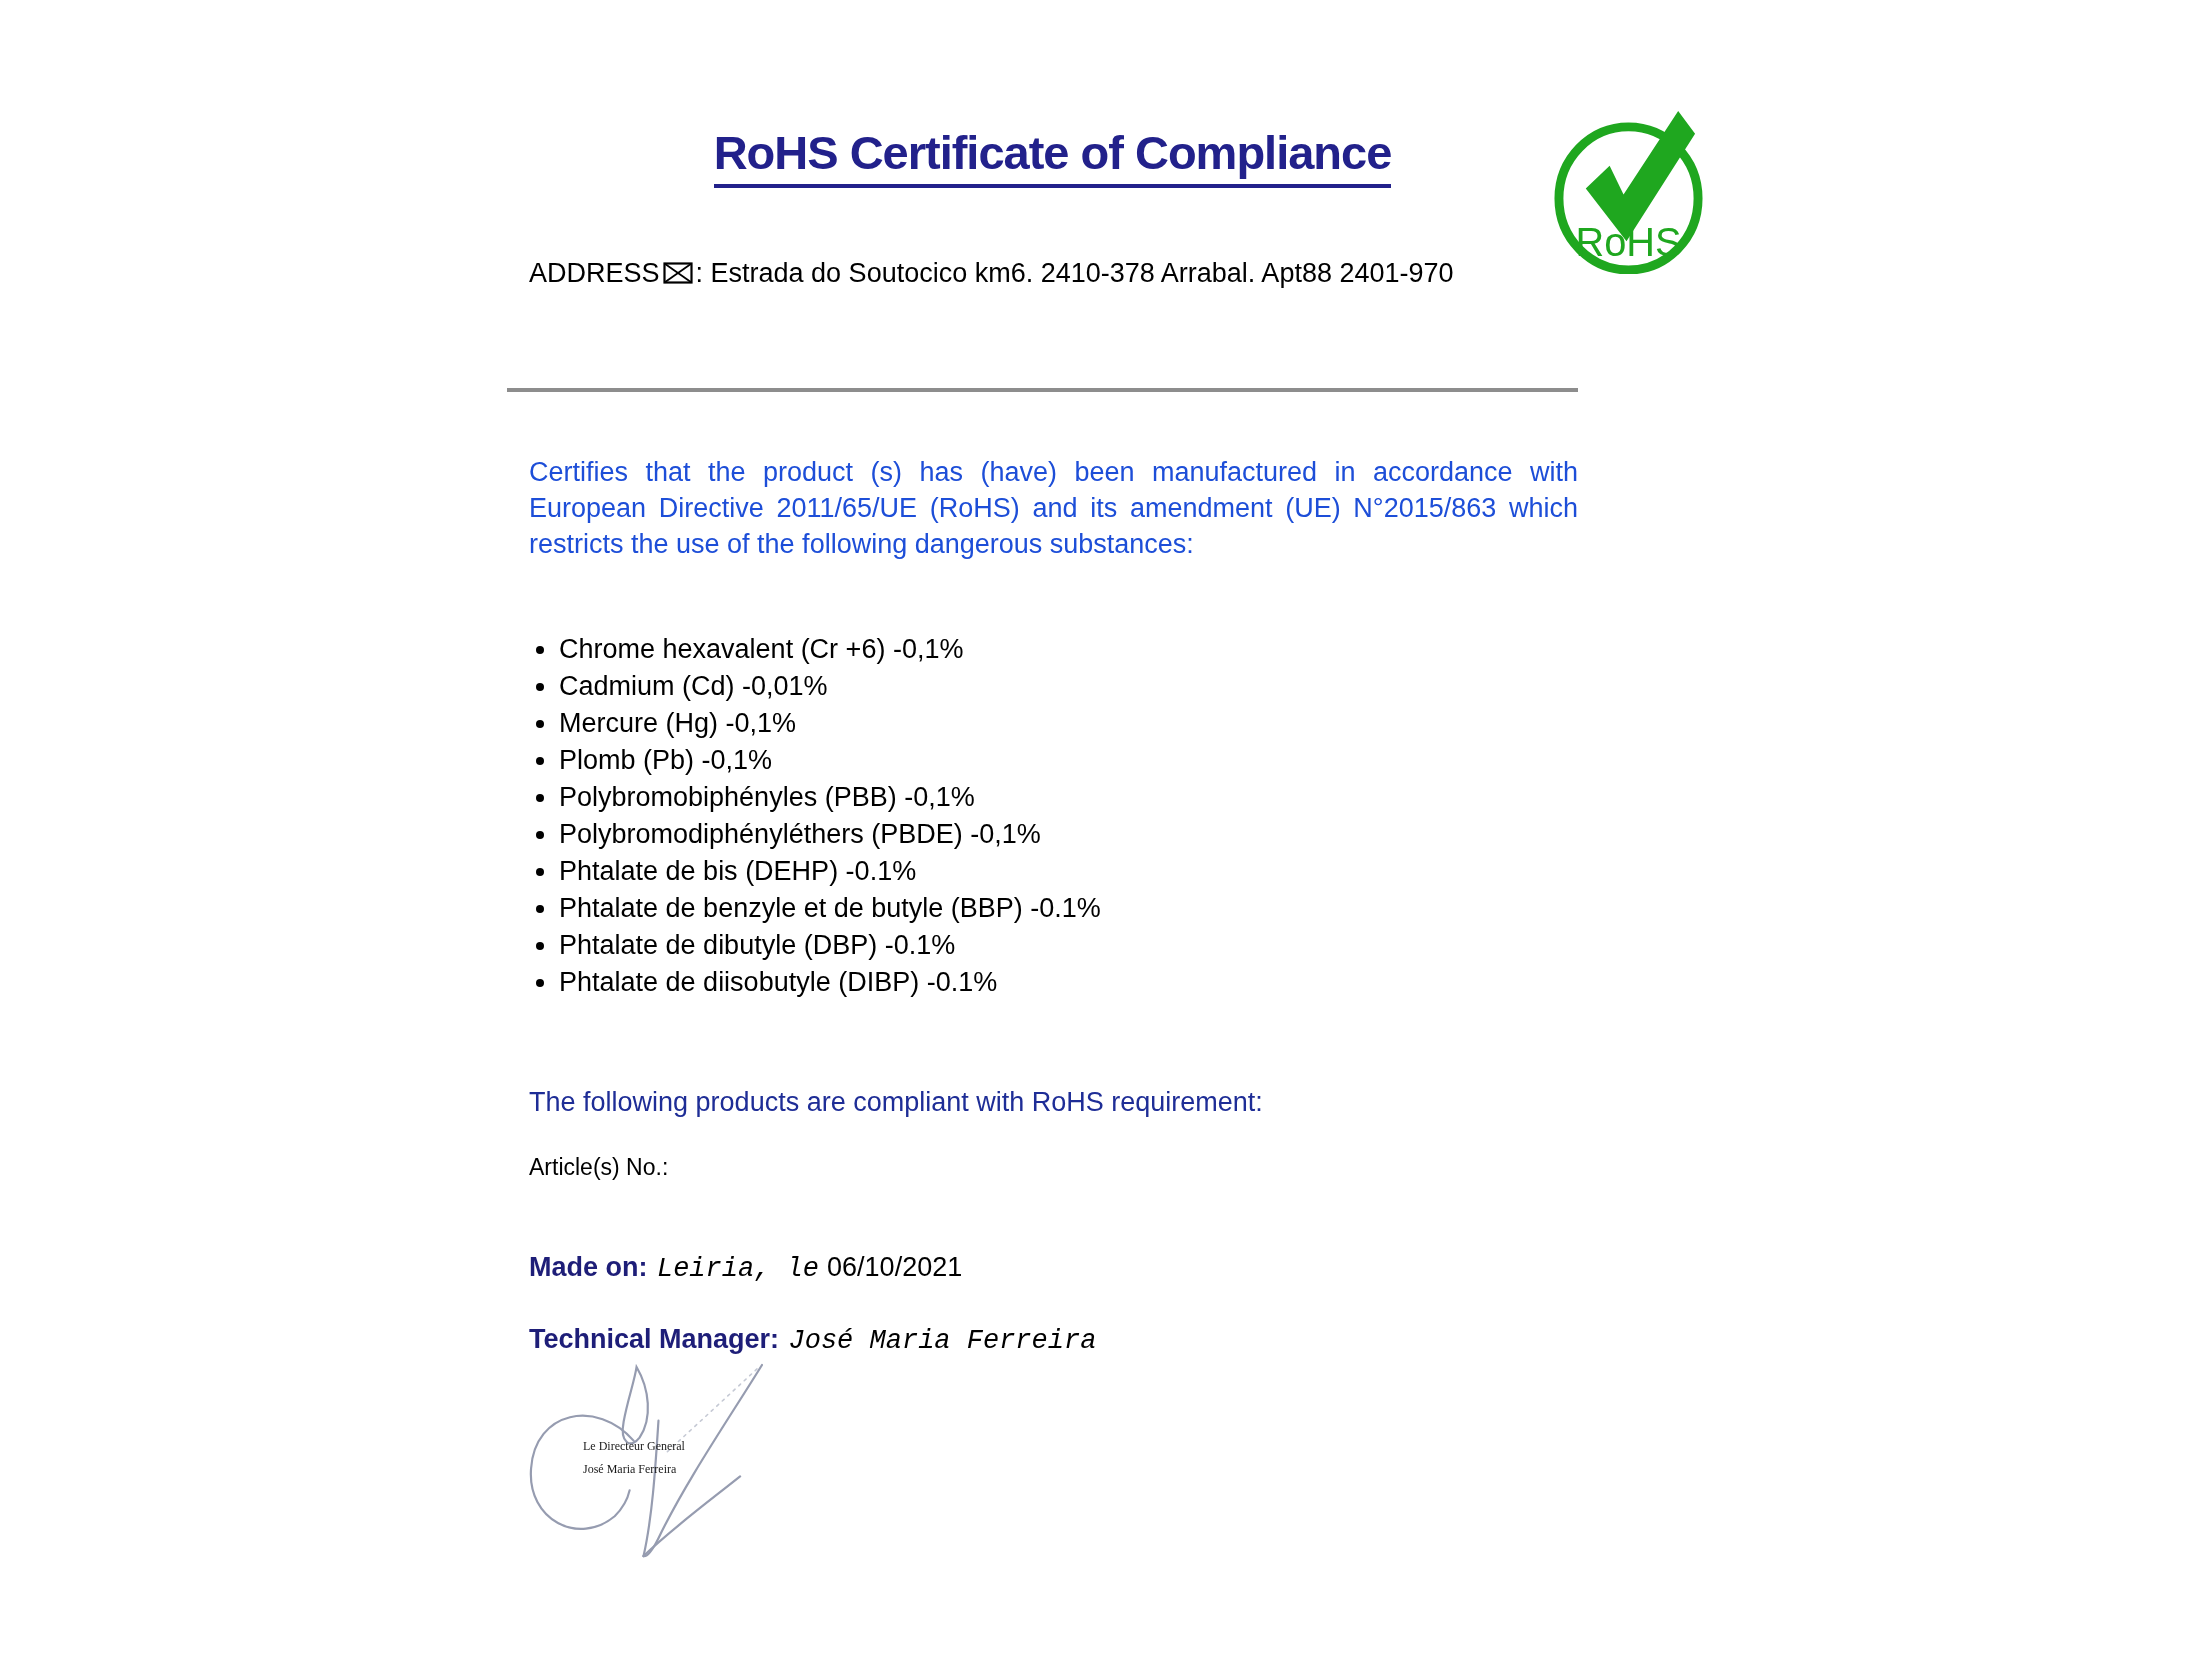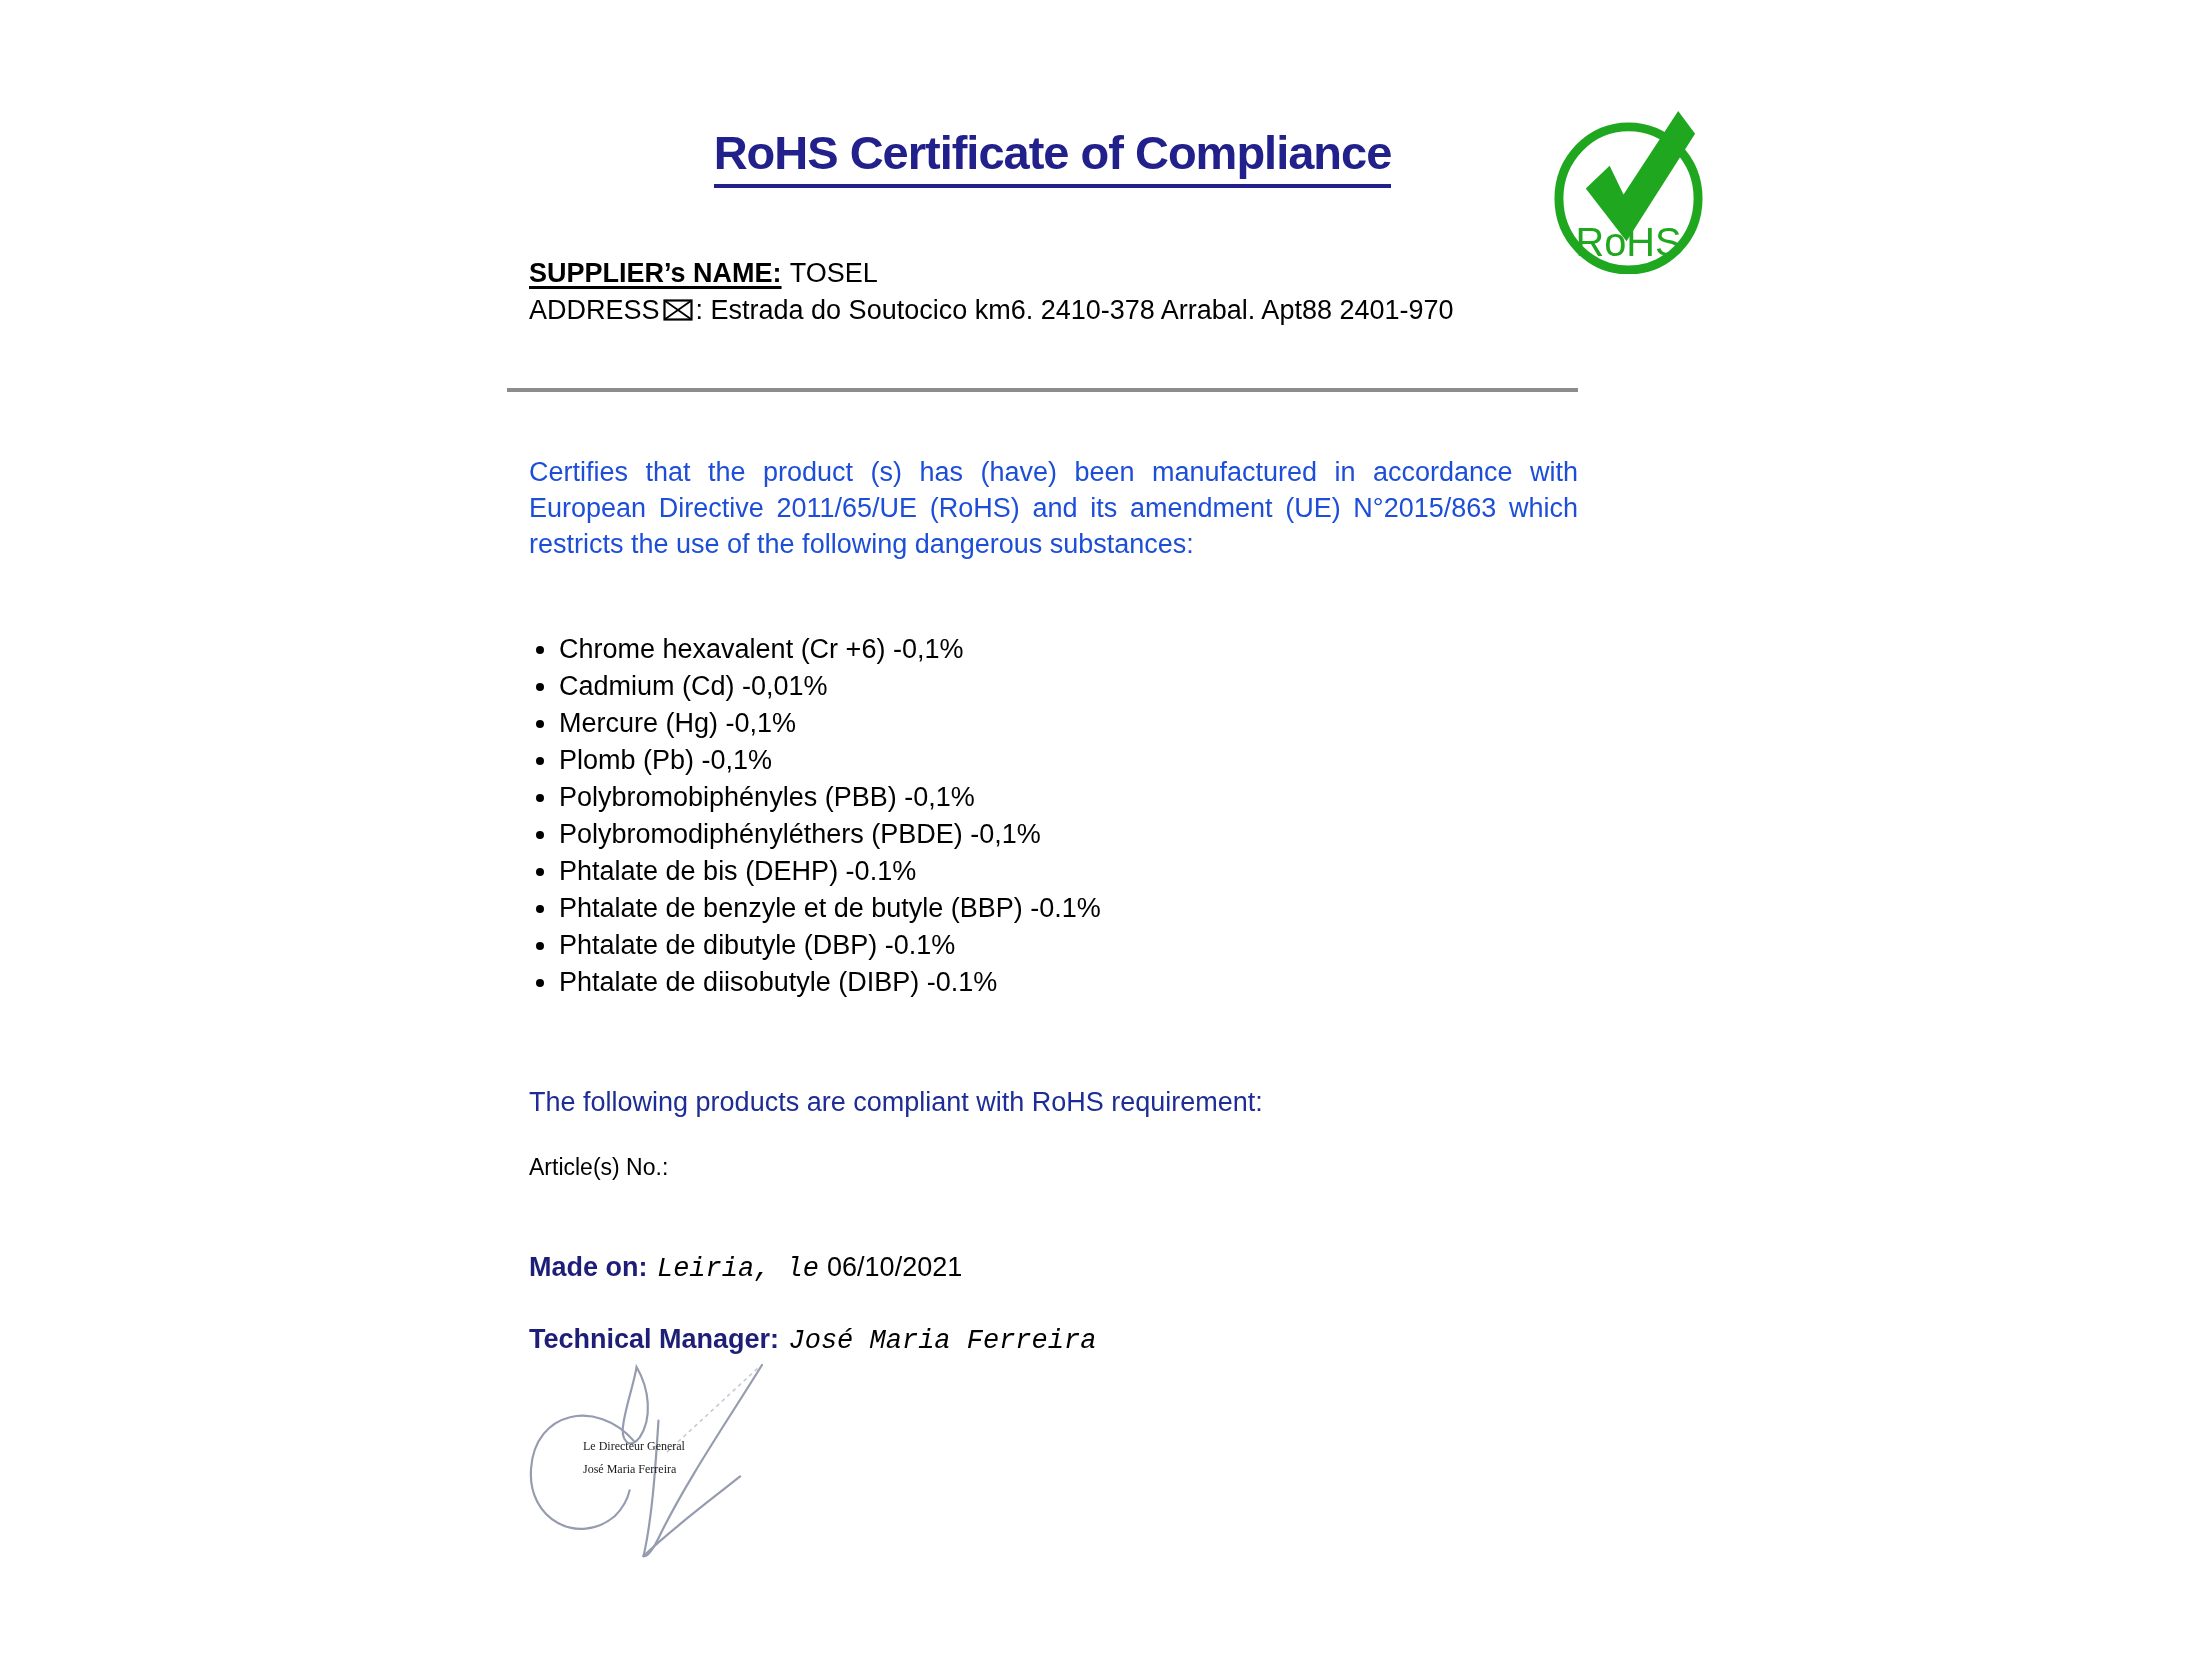--- a/index.html
+++ b/index.html
@@ -69,23 +69,20 @@
   <div class="rohs-logo">
     <svg width="157" height="171" viewBox="0 0 158 172">
       <ellipse cx="79" cy="96" rx="70" ry="72" fill="none" stroke="#1FA71F" stroke-width="9"></ellipse>
       <polygon points="36,86 60,63 74,92 129,8 146,31 77,139" fill="#1FA71F"></polygon>
       <text x="79" y="154" text-anchor="middle" font-family="Liberation Sans, DejaVu Sans, sans-serif" font-size="40" fill="#1FA71F">RoHS</text>
     </svg>
   </div>
 
   <div class="supplier">
     <div>
-      <span class="supplier-name-label">SUPPLIER’s NAME:</span><span class="val">TOSEL</span>
-    </div>
-    <div>
       <span>ADDRESS</span><span class="inline-icon"><svg width="30" height="22" viewBox="0 0 30 22">
             <rect x="1.5" y="1.5" width="27" height="19" fill="none" stroke="#000" stroke-width="2.2"></rect>
             <line x1="1.5" y1="1.5" x2="28.5" y2="20.5" stroke="#000" stroke-width="1.8"></line>
             <line x1="28.5" y1="1.5" x2="1.5" y2="20.5" stroke="#000" stroke-width="1.8"></line>
           </svg></span><span>: Estrada do Soutocico km6. 2410-378 Arrabal. Apt88 2401-970</span>
     </div>
   </div>
 
   <div class="separator"></div>
 

